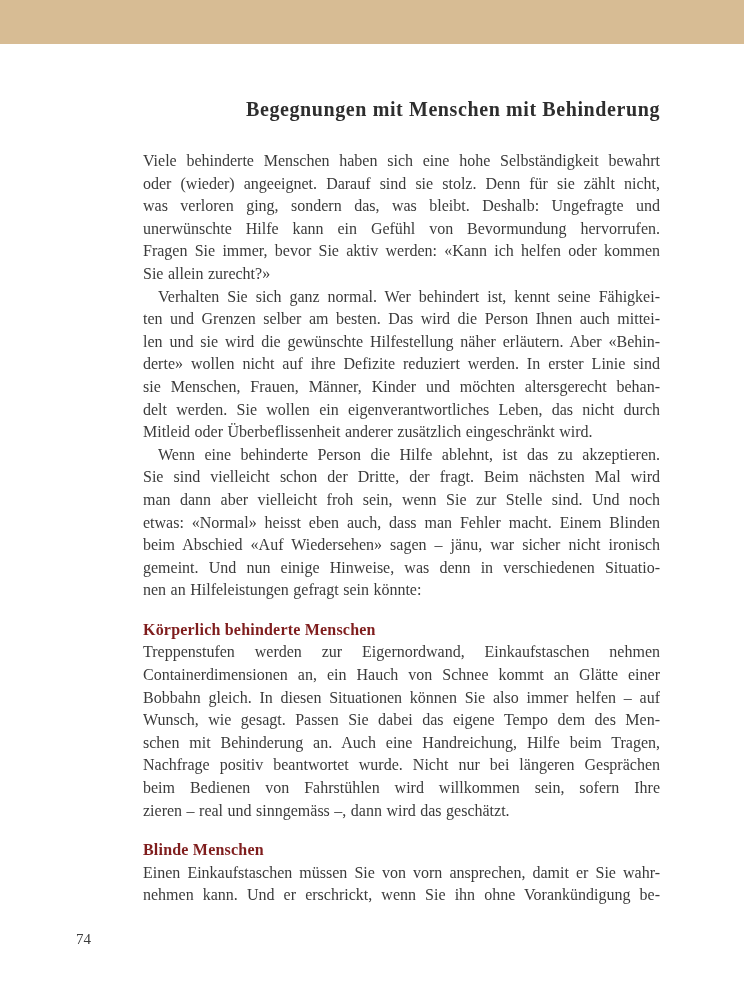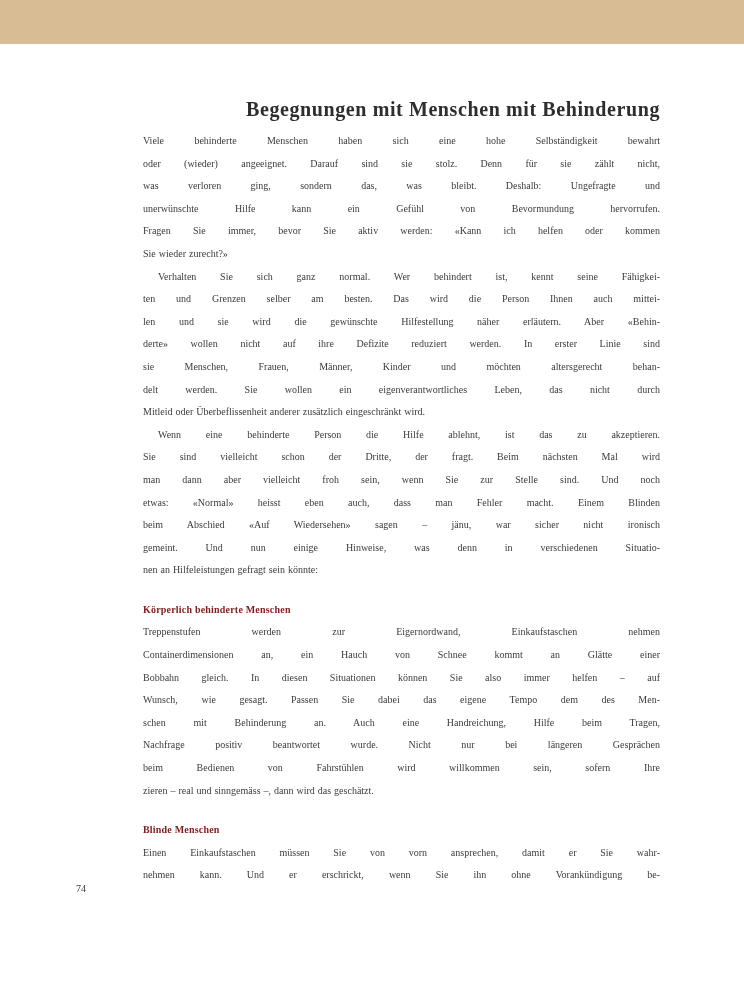--- a/index.html
+++ b/index.html
@@ -33,22 +33,22 @@
   .chapter-title {
     margin: 52px 0 0 0;
     font-size: 20px;
     line-height: 26px;
     font-weight: bold;
     letter-spacing: 0.6px;
     color: #2e2e2e;
     text-align: right;
   }
   .blocks {
-    margin-top: 8px;
-    font-size: 10px;
+    margin-top: 28px;
+    font-size: 16px;
     line-height: 22.6px;
   }
   .paragraph {
     margin: 0;
   }
   .tline {
     height: 22.6px;
     overflow: hidden;
     text-align: justify;
     text-align-last: justify;
@@ -64,40 +64,40 @@
     margin: 17px 0 0 0;
     height: 22.6px;
     overflow: hidden;
     font-weight: bold;
     color: #7f1d1d;
     letter-spacing: 0.2px;
   }
   .page-number {
     position: absolute;
     left: 76px;
-    top: 883px;
-    font-size: 10px;
+    top: 931px;
+    font-size: 15px;
     color: #3b3b3b;
   }
 </style>
 </head>
 <body>
 
 <div class="page">
   <div class="band"></div>
   <div class="content">
     <h1 class="chapter-title">Begegnungen mit Menschen mit Behinderung</h1>
     <div class="blocks">
         <div class="paragraph">
           <div class="tline">Viele behinderte Menschen haben sich eine hohe Selbständigkeit bewahrt</div>
           <div class="tline">oder (wieder) angeeignet. Darauf sind sie stolz. Denn für sie zählt nicht,</div>
           <div class="tline">was verloren ging, sondern das, was bleibt. Deshalb: Ungefragte und</div>
           <div class="tline">unerwünschte Hilfe kann ein Gefühl von Bevormundung hervorrufen.</div>
           <div class="tline">Fragen Sie immer, bevor Sie aktiv werden: «Kann ich helfen oder kommen</div>
-          <div class="tline last">Sie wieder zurecht?»</div>
+          <div class="tline last">Sie allein zurecht?»</div>
         </div>
         <div class="paragraph">
           <div class="tline indent">Verhalten Sie sich ganz normal. Wer behindert ist, kennt seine Fähigkei-</div>
           <div class="tline">ten und Grenzen selber am besten. Das wird die Person Ihnen auch mittei-</div>
           <div class="tline">len und sie wird die gewünschte Hilfestellung näher erläutern. Aber «Behin-</div>
           <div class="tline">derte» wollen nicht auf ihre Defizite reduziert werden. In erster Linie sind</div>
           <div class="tline">sie Menschen, Frauen, Männer, Kinder und möchten altersgerecht behan-</div>
           <div class="tline">delt werden. Sie wollen ein eigenverantwortliches Leben, das nicht durch</div>
           <div class="tline last">Mitleid oder Überbeflissenheit anderer zusätzlich eingeschränkt wird.</div>
         </div>

